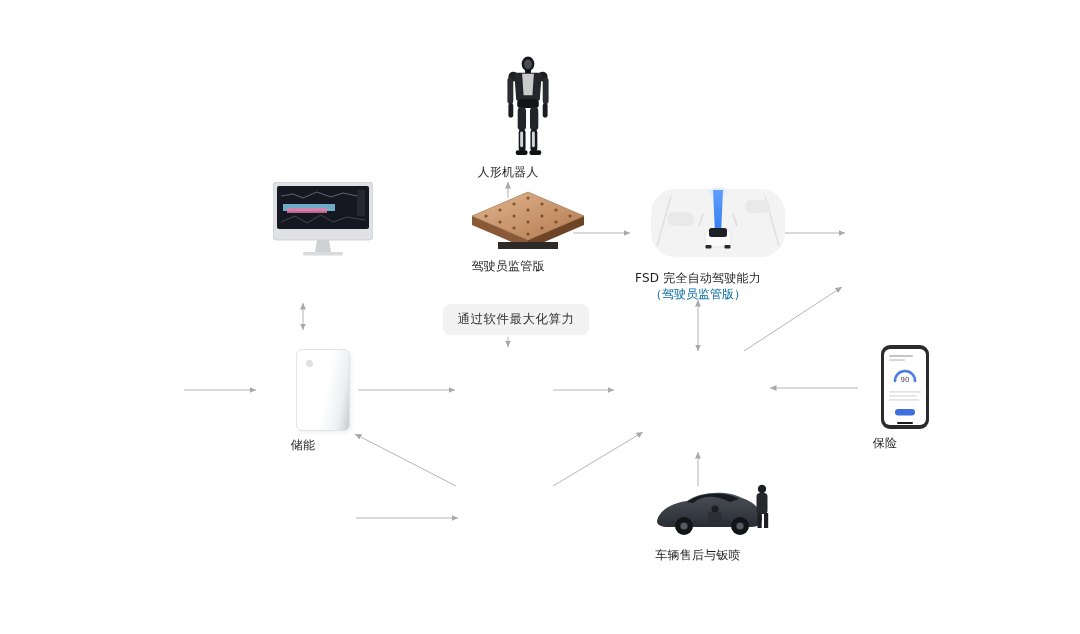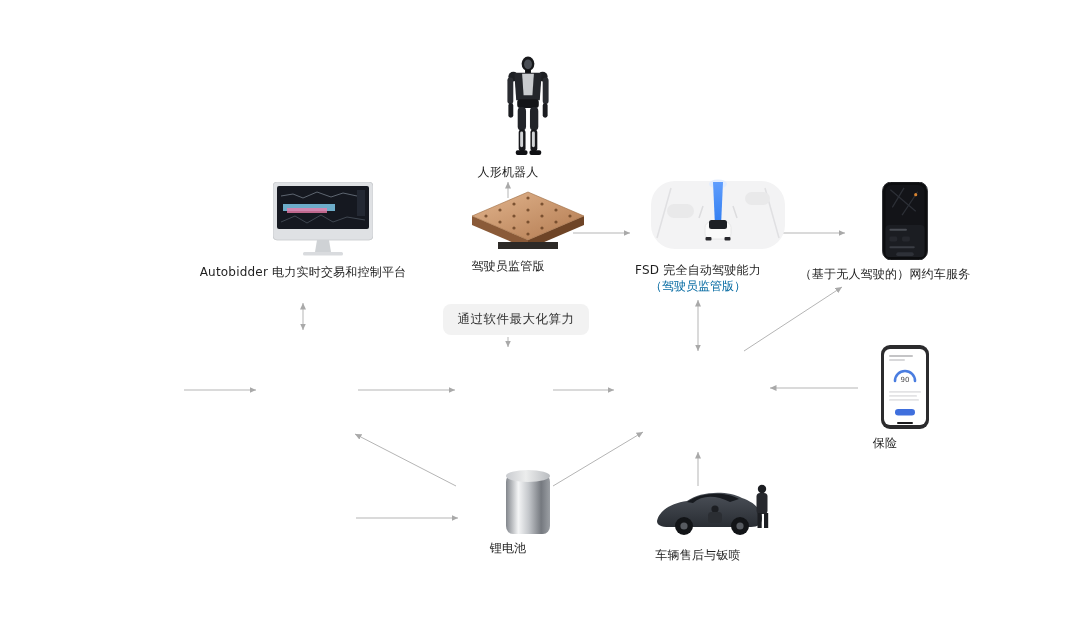--- a/index.html
+++ b/index.html
@@ -17,21 +17,21 @@
   .label-sub{font-size:12px;color:#0369a1;font-weight:500;line-height:1.35;text-align:center;white-space:nowrap;}
   .badge{
     position:absolute;left:443px;top:304px;width:146px;height:31px;
     background:#f2f2f2;border-radius:8px;display:flex;align-items:center;justify-content:center;
     font-size:12.5px;color:#333;font-weight:500;letter-spacing:.5px;text-align:center;
   }
   
   .n-robot{left:448px;top:56px;width:120px}
   .n-autobidder{left:178px;top:182px;width:250px}
   .n-ai{left:438px;top:190px;width:140px}
-  .n-fsd{left:608px;top:178px;width:180px}
+  .n-fsd{left:608px;top:186px;width:180px}
   .n-ridehailing{left:783px;top:182px;width:204px}
   .n-solar{left:97px;top:350px;width:80px}
   .n-storage{left:263px;top:349px;width:80px}
   .n-charging{left:463px;top:342px;width:90px}
   .n-ev{left:633px;top:358px;width:130px}
   .n-insurance{left:845px;top:345px;width:80px}
   .n-refining{left:248px;top:476px;width:110px}
   .n-battery{left:468px;top:474px;width:80px}
   .n-aftersales{left:623px;top:479px;width:150px}
   
@@ -126,21 +126,20 @@
         <rect x="4" y="4" width="92" height="43" rx="2" fill="#151820"></rect>
         <polyline points="8,14 20,12 30,16 44,10 58,15 70,11 84,14 92,12" stroke="#5d6570" stroke-width="1" fill="none"></polyline>
         <rect x="10" y="22" width="52" height="7" fill="#7cc7e8" opacity="0.85"></rect>
         <rect x="14" y="26" width="40" height="5" fill="#e87ca8" opacity="0.8"></rect>
         <polyline points="8,40 22,34 34,41 48,33 60,40 74,35 92,38" stroke="#3f4650" stroke-width="1" fill="none"></polyline>
         <rect x="84" y="8" width="8" height="26" fill="#232833"></rect>
         <polygon points="44,58 56,58 58,70 42,70" fill="#cfd2d5"></polygon>
         <rect x="30" y="70" width="40" height="3.5" rx="1.5" fill="#d9dbde"></rect>
       </svg>
     </div>
-    <div class="label">Autobidder 电力实时交易和控制平台</div>
   </div>
 
   <div class="node n-ai">
     <div class="icon">
       <svg width="120" height="62" viewBox="0 0 120 62">
         <defs>
           <linearGradient id="cuTop" x1="0" y1="0" x2="1" y2="1">
             <stop offset="0" stop-color="#e2b58e"></stop>
               <stop offset="1" stop-color="#b27a50"></stop>
           </linearGradient>
@@ -193,45 +192,30 @@
         <rect x="62" y="44" width="26" height="17" rx="5.5" fill="#fafafa" stroke="#e2e2e3" stroke-width="0.8"></rect>
         <rect x="66" y="42" width="18" height="9" rx="2.5" fill="#1d2025"></rect>
         <rect x="62.5" y="59" width="6" height="3.5" rx="1" fill="#2a2a2e"></rect>
         <rect x="81.5" y="59" width="6" height="3.5" rx="1" fill="#2a2a2e"></rect>
       </svg>
     </div>
     <div class="label">FSD 完全自动驾驶能力</div>
     <div class="label-sub">（驾驶员监管版）</div>
   </div>
 
-  <div class="node n-ridehailing">
-    <div class="icon">
-      <svg width="46" height="78" viewBox="0 0 46 80">
-        <rect x="0" y="0" width="46" height="80" rx="9" fill="#0c0d0f" stroke="#2c2d31" stroke-width="1"></rect>
-        <rect x="3" y="3" width="40" height="74" rx="6.5" fill="#131418"></rect>
-        <g stroke="#2d3037" stroke-width="1.2">
-          <line x1="8" y1="8" x2="34" y2="30"></line>
-          <line x1="22" y1="6" x2="10" y2="26"></line>
-          <line x1="36" y1="10" x2="20" y2="34"></line>
-        </g>
-        <circle cx="34" cy="13" r="1.6" fill="#d9832f"></circle>
-        <rect x="3" y="44" width="40" height="33" rx="4" fill="#1b1d22"></rect>
-        <rect x="7" y="48" width="18" height="2" rx="1" fill="#4a4d54"></rect>
-        <rect x="7" y="56" width="8" height="5" rx="1.5" fill="#26282e"></rect>
-        <rect x="20" y="56" width="8" height="5" rx="1.5" fill="#26282e"></rect>
-        <rect x="7" y="66" width="26" height="2" rx="1" fill="#3a3d44"></rect>
-        <rect x="14" y="72" width="18" height="4" rx="2" fill="#2e3138"></rect>
-      </svg>
-    </div>
-    <div class="label">（基于无人驾驶的）网约车服务</div>
-  </div>
 
   <div class="badge">通过软件最大化算力</div>
 
 
+  <div class="node n-storage">
+    <div class="icon">
+        <div class="powerwall"></div>
+      </div>
+    <div class="label">储能</div>
+  </div>
 
 
 
   <div class="node n-insurance">
     <div class="icon">
       <svg width="48" height="84" viewBox="0 0 48 84">
         <rect x="0" y="0" width="48" height="84" rx="9" fill="#2b2b2d"></rect>
         <rect x="3" y="4" width="42" height="76" rx="6" fill="#ffffff"></rect>
         <rect x="8" y="10" width="24" height="2" rx="1" fill="#c4c4c6"></rect>
         <rect x="8" y="14" width="16" height="2" rx="1" fill="#d8d8da"></rect>
@@ -241,26 +225,20 @@
         <rect x="8" y="50" width="28" height="1.8" rx="0.9" fill="#e3e3e5"></rect>
         <rect x="8" y="54" width="30" height="1.8" rx="0.9" fill="#e3e3e5"></rect>
         <rect x="14" y="64" width="20" height="6.5" rx="3.2" fill="#3f6fdd"></rect>
         <rect x="16" y="77" width="16" height="2" rx="1" fill="#1c1c1e"></rect>
       </svg>
     </div>
     <div class="label">保险</div>
   </div>
 
 
-  <div class="node n-battery">
-    <div class="icon">
-        <div class="battery-cell"></div>
-      </div>
-    <div class="label">锂电池</div>
-  </div>
 
   <div class="node n-aftersales">
     <div class="icon">
       <svg width="138" height="62" viewBox="0 0 138 62">
         <defs>
           <linearGradient id="gryG" x1="0" y1="0" x2="0" y2="1">
             <stop offset="0" stop-color="#4b5058"></stop>
               <stop offset="1" stop-color="#292d33"></stop>
           </linearGradient>
         </defs>

